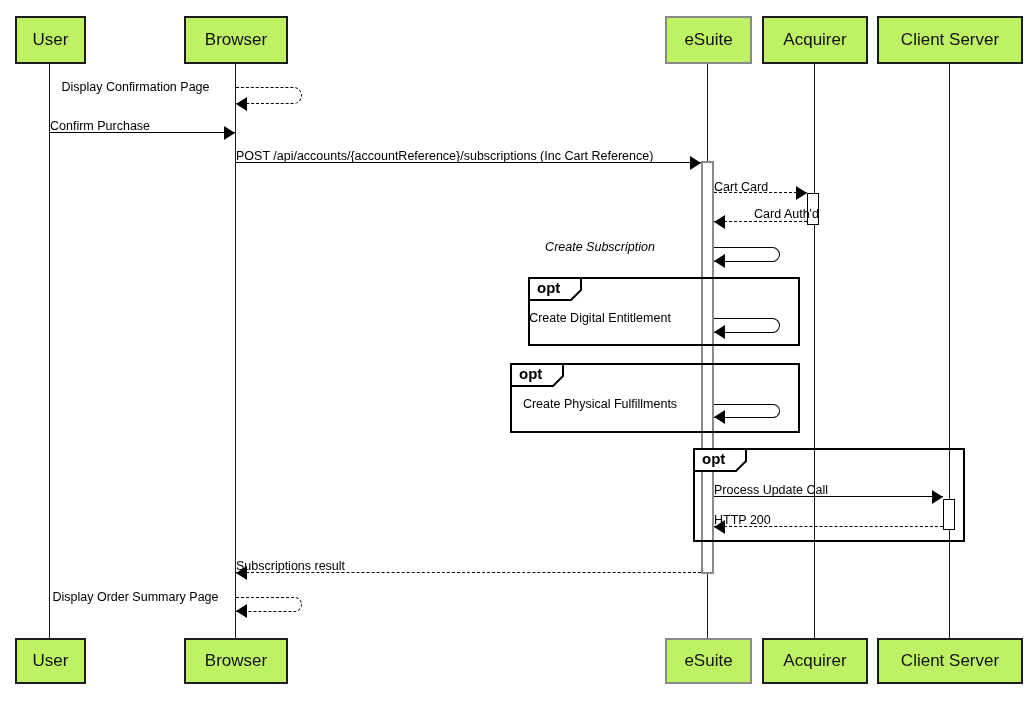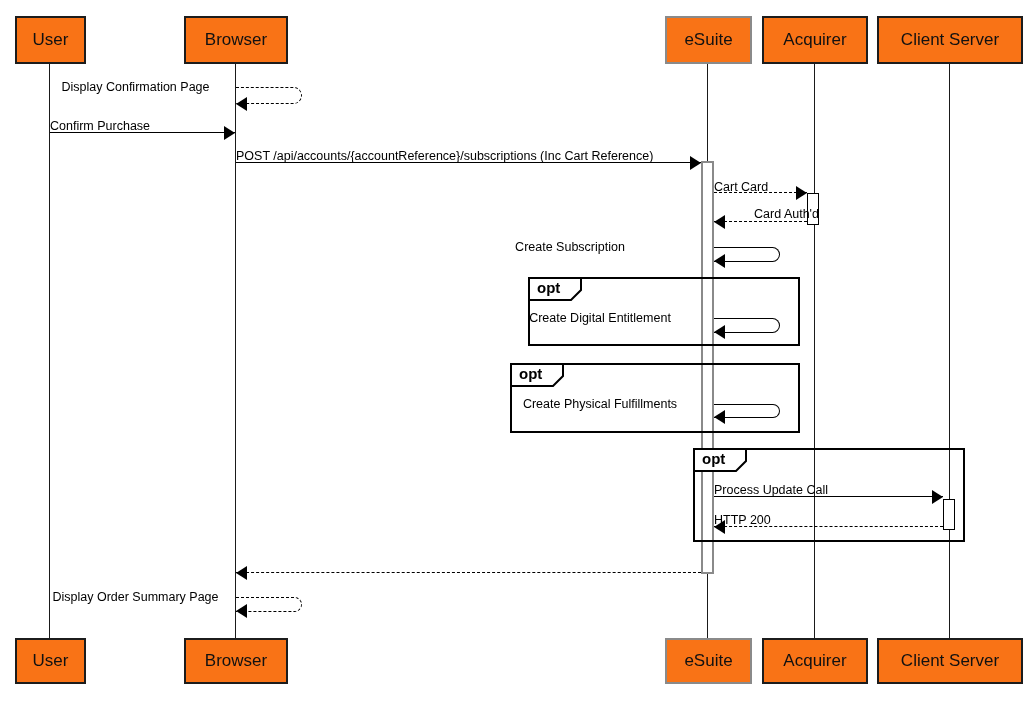--- a/index.html
+++ b/index.html
@@ -5,21 +5,21 @@
   * { box-sizing: border-box; margin: 0; padding: 0; }
   html,body { background:#ffffff; }
   .diagram {
     position: relative; width: 1036px; height: 711px;
     background: #ffffff; overflow: hidden;
     font-family: "Liberation Sans", sans-serif;
     color: #000;
   }
   .pbox {
     position: absolute; height: 48px;
-    background: #f97316; border: 2px solid #1c1c1c;
+    background: #bef264; border: 2px solid #1c1c1c;
     display: flex; align-items: center; justify-content: center;
     font-size: 17px; color: #111; z-index: 9;
   }
   .pbox.accent { border-color: #8a8a8a; border-width: 2.5px; }
   .lifeline {
     position: absolute; top: 64px; height: 574px; width: 1.4px;
     background: #1a1a1a; z-index: 1;
   }
   .bar {
     position: absolute; background: #fff; border: 1.5px solid #000; z-index: 4;
@@ -120,40 +120,41 @@
   <div class="arr right" style="left:690px;top:156px;"></div>
 
   <div class="mlabel center" style="left:714px;top:180px;width:93px;">Cart Card</div>
   <div class="msg-line dashed" style="left:714px;top:192px;width:93px;"></div>
   <div class="arr right" style="left:796px;top:186px;"></div>
 
   <div class="mlabel center" style="left:714px;top:207px;width:93px;padding-left:40px;">Card Auth'd</div>
   <div class="msg-line dashed" style="left:714px;top:221px;width:93px;"></div>
   <div class="arr left" style="left:714px;top:215px;"></div>
 
-  <div class="mlabel right" style="left:470px;top:240px;width:200px;">Create Subscription</div>
+  <div class="mlabel right" style="left:500px;top:240px;width:200px;font-style:italic;">Create Subscription</div>
   <div class="loop" style="left:714px;top:247px;width:66px;height:15px;"></div>
   <div class="arr left" style="left:714px;top:254px;"></div>
 
   <div class="mlabel right" style="left:500px;top:311px;width:200px;">Create Digital Entitlement</div>
   <div class="loop" style="left:714px;top:318px;width:66px;height:15px;"></div>
   <div class="arr left" style="left:714px;top:325px;"></div>
 
   <div class="mlabel right" style="left:500px;top:397px;width:200px;">Create Physical Fulfillments</div>
   <div class="loop" style="left:714px;top:404px;width:66px;height:14px;"></div>
   <div class="arr left" style="left:714px;top:410px;"></div>
 
   <div class="mlabel center" style="left:714px;top:483px;width:229px;">Process Update Call</div>
   <div class="msg-line" style="left:714px;top:496px;width:229px;"></div>
   <div class="arr right" style="left:932px;top:490px;"></div>
 
   <div class="mlabel center" style="left:714px;top:513px;width:229px;">HTTP 200</div>
   <div class="msg-line dashed" style="left:714px;top:526px;width:229px;"></div>
   <div class="arr left" style="left:714px;top:520px;"></div>
 
+  <div class="mlabel center" style="left:236px;top:559px;width:465px;">Subscriptions result</div>
   <div class="msg-line dashed" style="left:236px;top:572px;width:465px;"></div>
   <div class="arr left" style="left:236px;top:566px;"></div>
 
   <div class="mlabel right" style="left:40px;top:590px;width:191px;">Display Order Summary Page</div>
   <div class="loop dashed" style="left:236px;top:597px;width:66px;height:15px;"></div>
   <div class="arr left" style="left:236px;top:604px;"></div>
 
 </div>
 
 </body></html>

